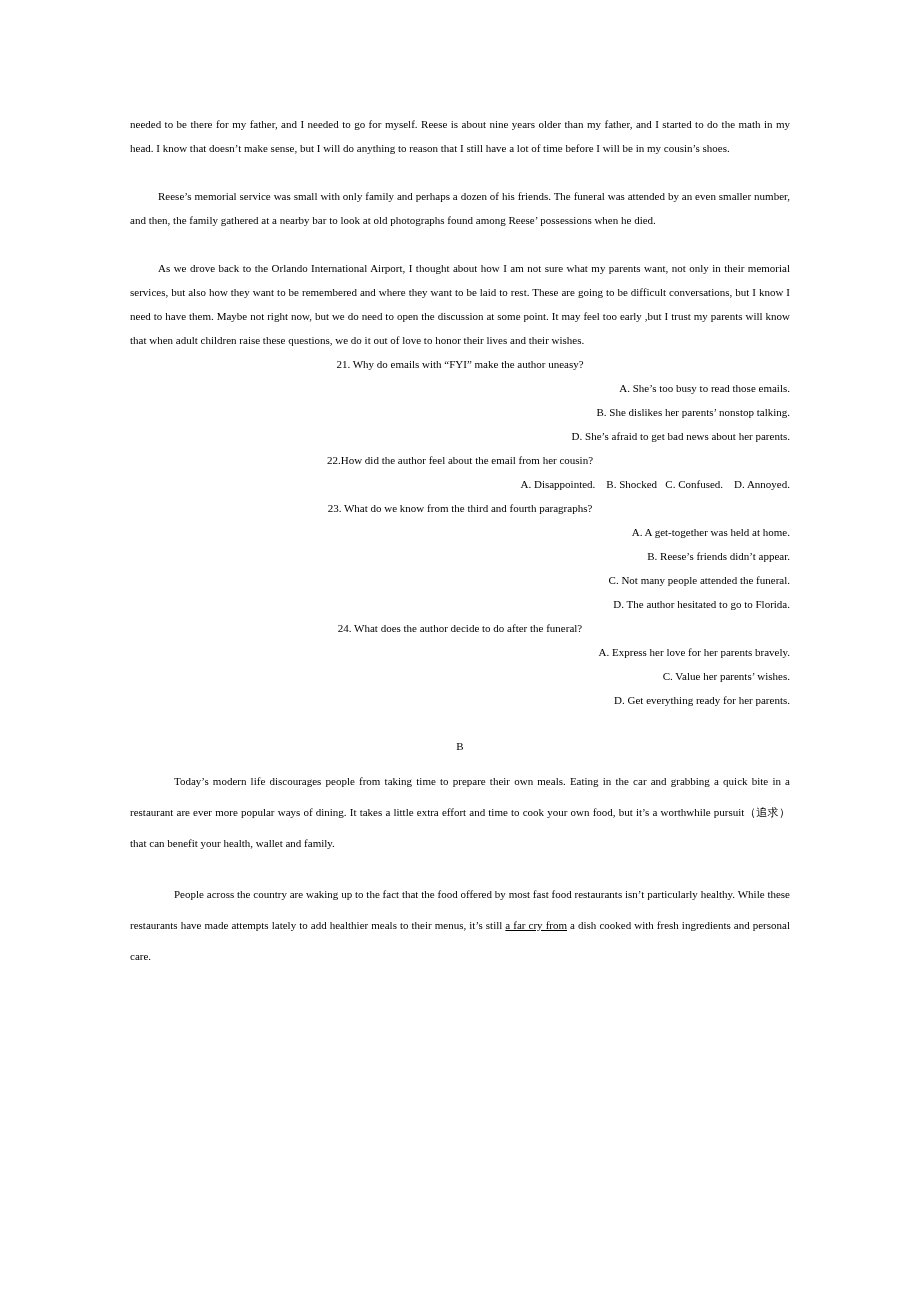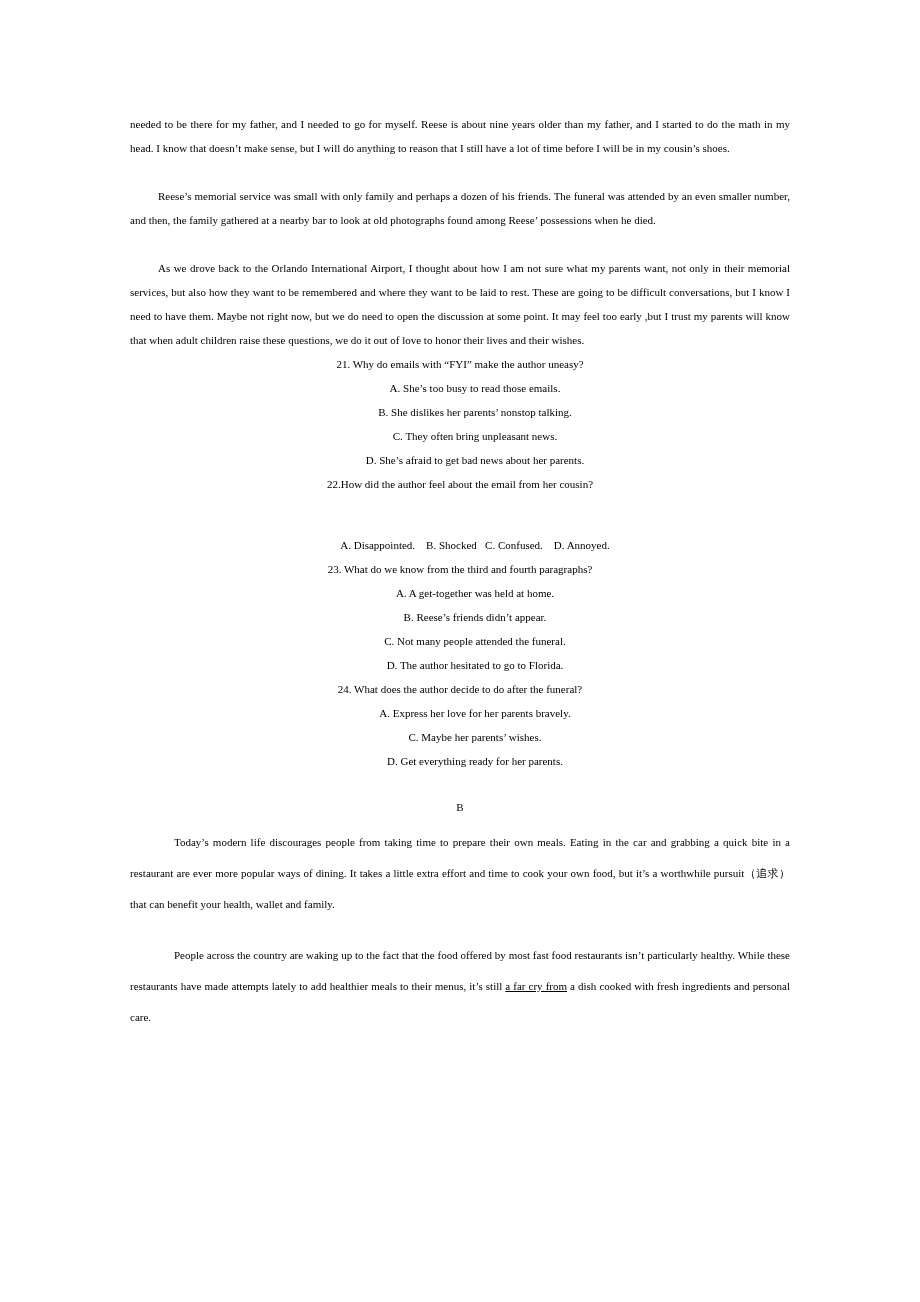--- a/index.html
+++ b/index.html
@@ -10,22 +10,22 @@
     min-height: 1302px;
     background: #ffffff;
     padding: 112px 130px 40px 130px;
     font-family: "Liberation Serif", "DejaVu Serif", serif;
     font-size: 11px;
     color: #000000;
   }
   .para { text-align: justify; line-height: 24px; }
   .indent { text-indent: 28px; margin-top: 24px; }
   .stem { line-height: 24px; text-align: center; }
-  .option { line-height: 24px; margin-left: 30px; text-align: center; }
-  .option-inline { white-space: pre-wrap; margin-top: 37px; }
+  .option { line-height: 24px; margin-left: 30px; text-align: right; }
+  .option-inline { white-space: pre-wrap; }
   .section-label {
     text-align: center;
     line-height: 24px;
     margin-top: 22px;
     margin-bottom: 8px;
   }
   .para-b { text-align: justify; line-height: 31px; }
   .indent-b { text-indent: 44px; }
   .para-b + .para-b { margin-top: 20px; }
   .underlined { text-decoration: underline; }
@@ -36,41 +36,40 @@
 <div class="page">
 
   <p class="para">needed to be there for my father, and I needed to go for myself. Reese is about nine years older than my father, and I started to do the math in my head. I know that doesn’t make sense, but I will do anything to reason that I still have a lot of time before I will be in my cousin’s shoes.</p>
   <p class="para indent">Reese’s memorial service was small with only family and perhaps a dozen of his friends. The funeral was attended by an even smaller number, and then, the family gathered at a nearby bar to look at old photographs found among Reese’ possessions when he died.</p>
   <p class="para indent">As we drove back to the Orlando International Airport, I thought about how I am not sure what my parents want, not only in their memorial services, but also how they want to be remembered and where they want to be laid to rest. These are going to be difficult conversations, but I know I need to have them. Maybe not right now, but we do need to open the discussion at some point. It may feel too early ,but I trust my parents will know that when adult children raise these questions, we do it out of love to honor their lives and their wishes.</p>
 
   <div class="question">
     <p class="stem">21. Why do emails with “FYI” make the author uneasy?</p>
     <p class="option">A. She’s too busy to read those emails.</p>
     <p class="option">B. She dislikes her parents’ nonstop talking.</p>
-    <p class="option">C. They often bring unpleasant news.</p>
     <p class="option">D. She’s afraid to get bad news about her parents.</p>
   </div>
 
   <div class="question">
     <p class="stem">22.How did the author feel about the email from her cousin?</p>
     <p class="option option-inline">A. Disappointed.    B. Shocked   C. Confused.    D. Annoyed.</p>
   </div>
 
   <div class="question">
     <p class="stem">23. What do we know from the third and fourth paragraphs?</p>
     <p class="option">A. A get-together was held at home.</p>
     <p class="option">B. Reese’s friends didn’t appear.</p>
     <p class="option">C. Not many people attended the funeral.</p>
     <p class="option">D. The author hesitated to go to Florida.</p>
   </div>
 
   <div class="question">
     <p class="stem">24. What does the author decide to do after the funeral?</p>
     <p class="option">A. Express her love for her parents bravely.</p>
-    <p class="option">C. Maybe her parents’ wishes.</p>
+    <p class="option">C. Value her parents’ wishes.</p>
     <p class="option">D. Get everything ready for her parents.</p>
   </div>
 
   <p class="section-label">B</p>
 
   <p class="para-b indent-b">Today’s modern life discourages people from taking time to prepare their own meals. Eating in the car and grabbing a quick bite in a restaurant are ever more popular ways of dining. It takes a little extra effort and time to cook your own food, but it’s a worthwhile pursuit（追求）that can benefit your health, wallet and family.</p>
 
   <p class="para-b indent-b"><span>People across the country are waking up to the fact that the food offered by most fast food restaurants isn’t particularly healthy. While these restaurants have made attempts lately to add healthier meals to their menus, it’s still </span><span class="underlined">a far cry from</span><span> a dish cooked with fresh ingredients and personal care.</span></p>
 
 </div>

